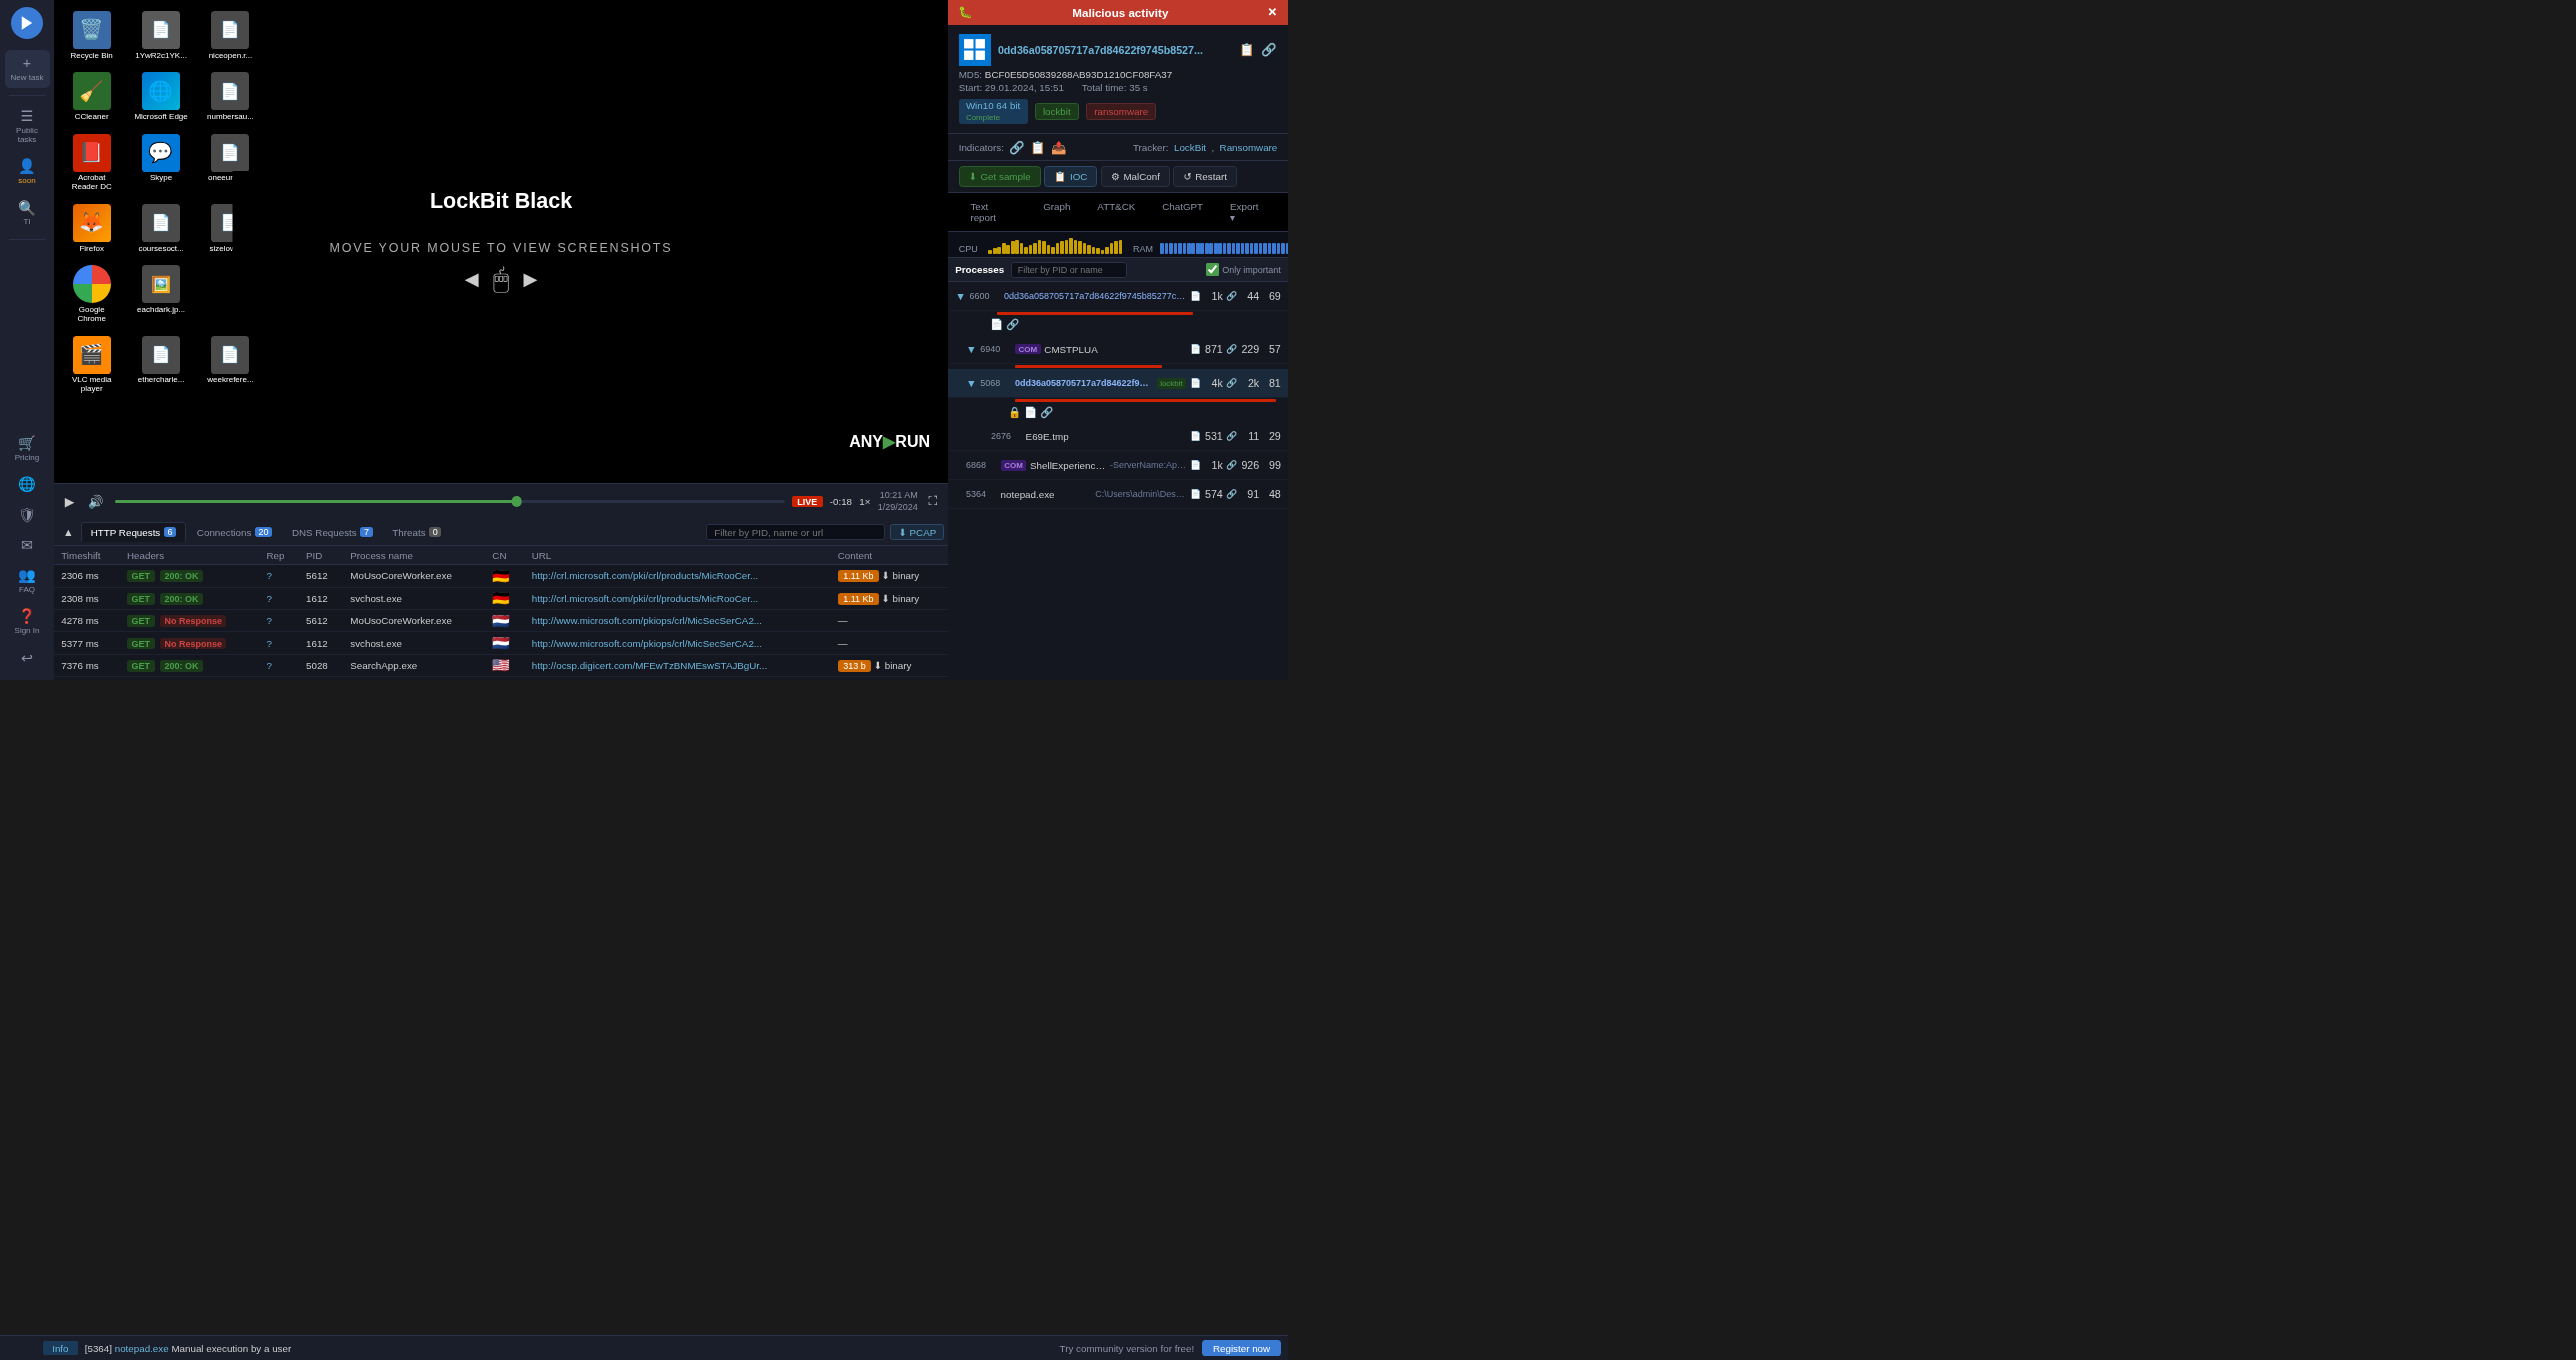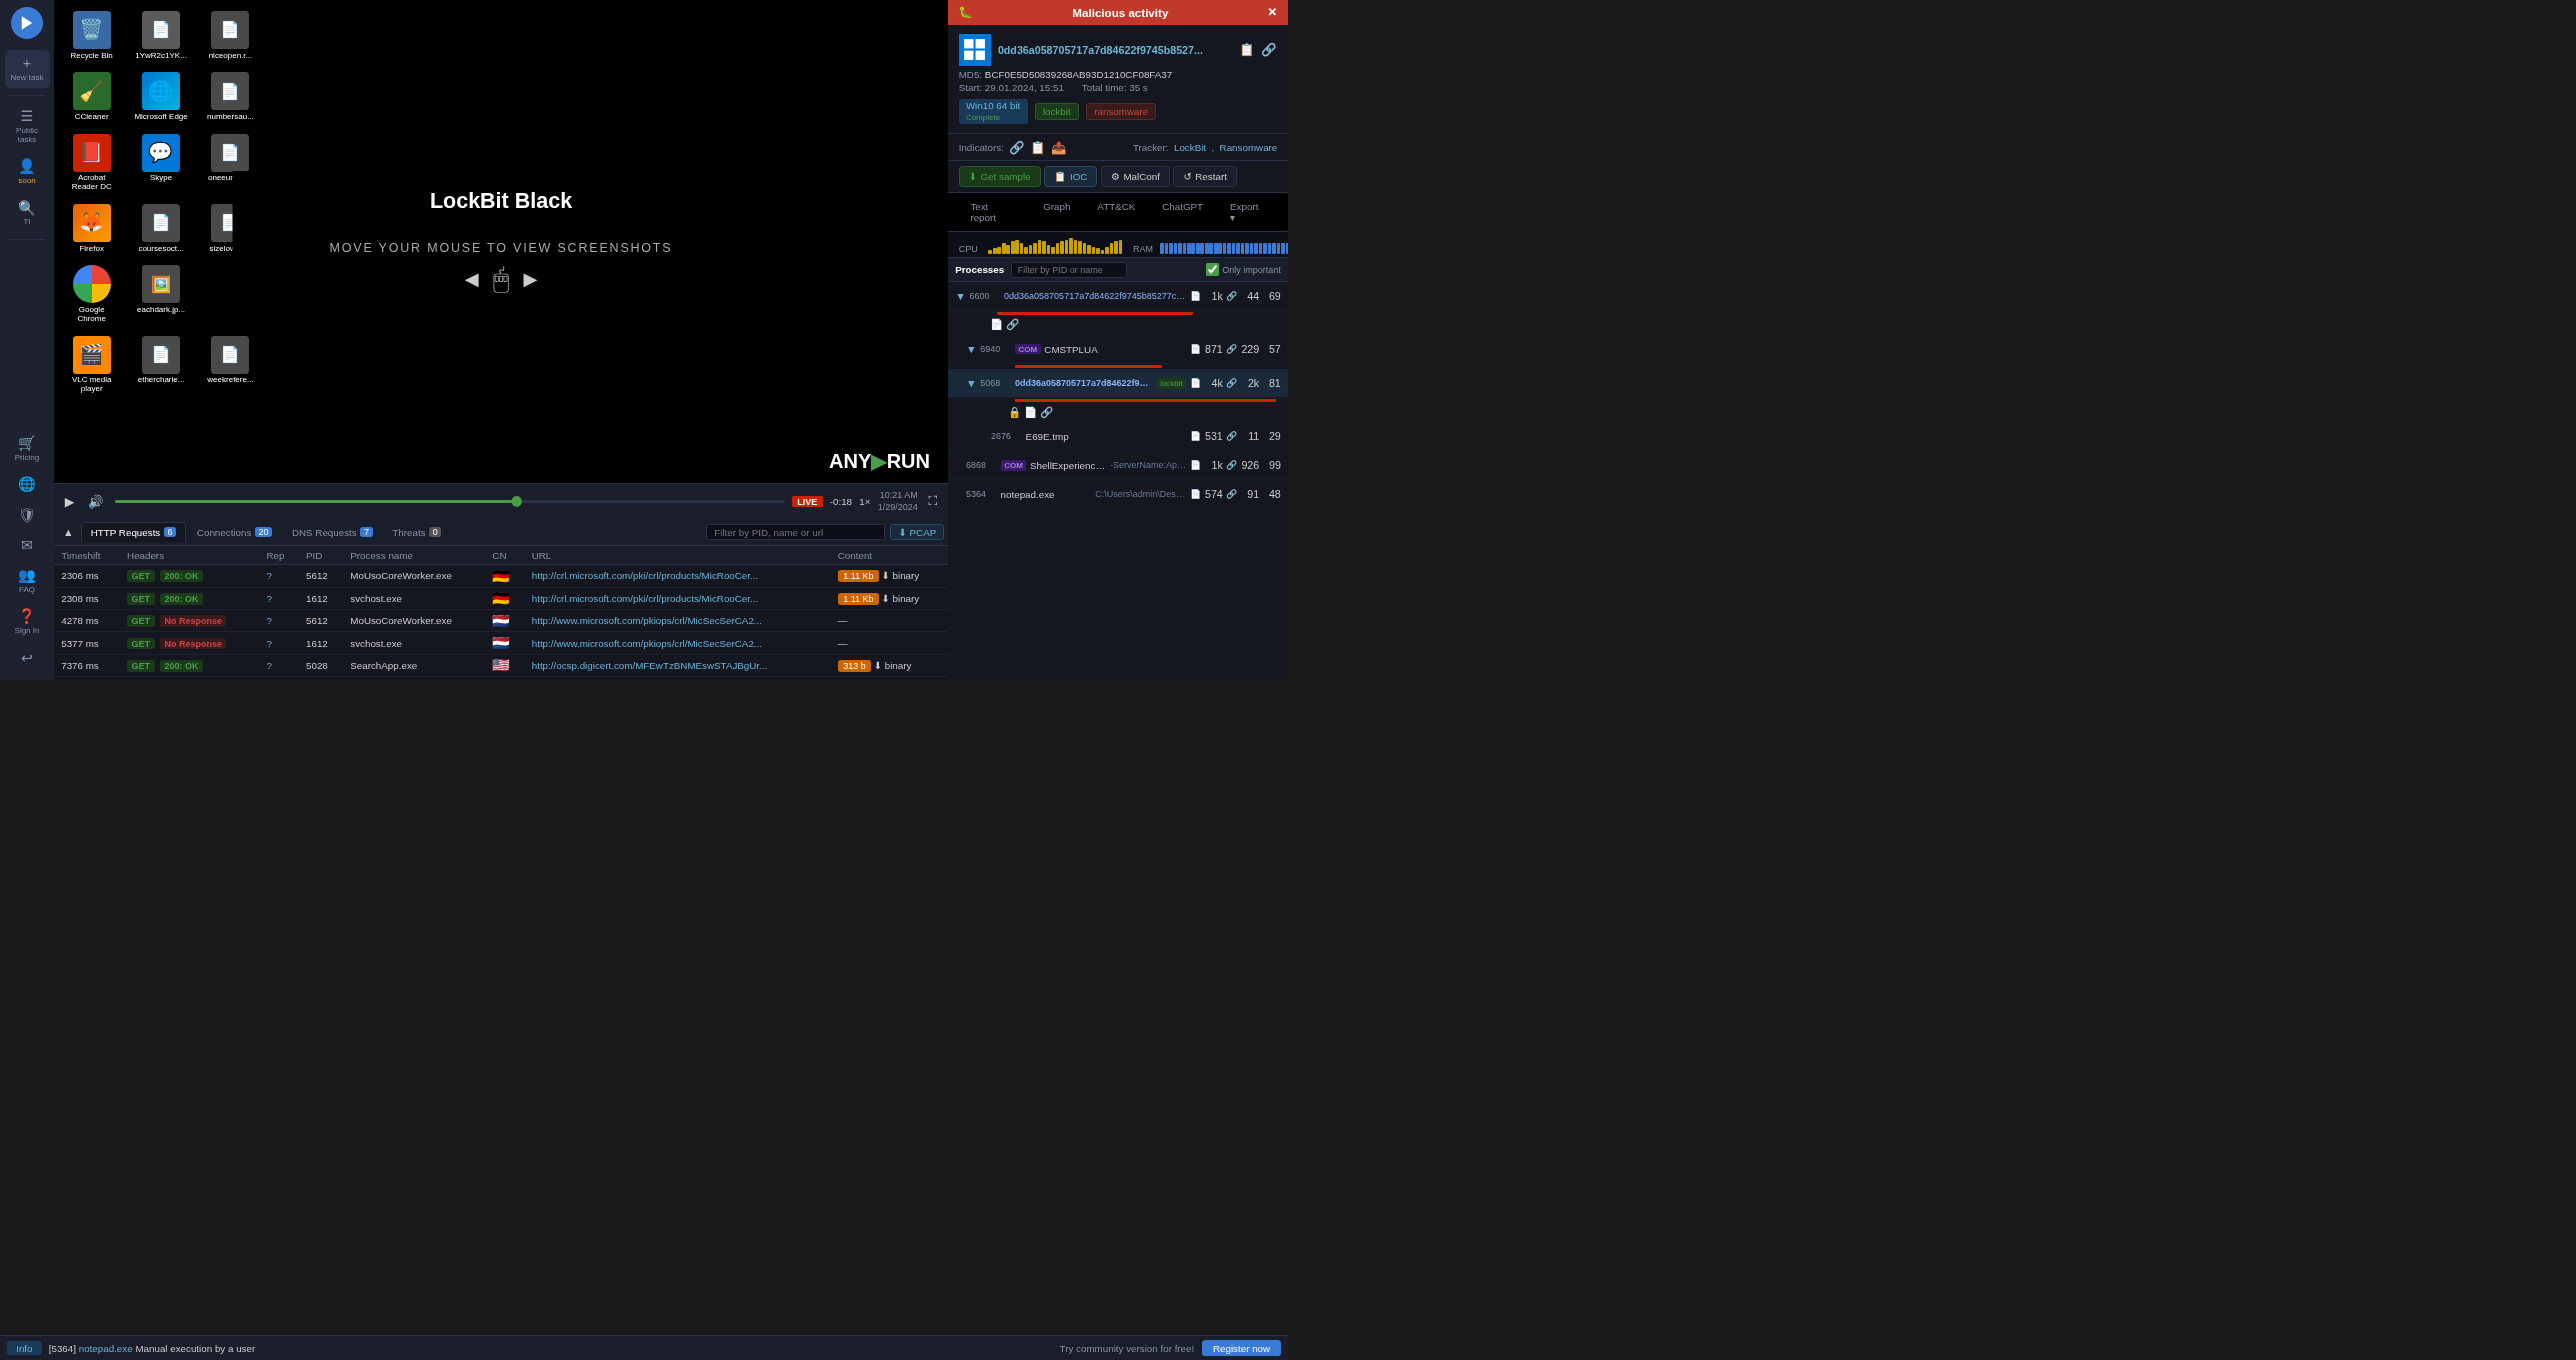--- a/index.html
+++ b/index.html
@@ -34,21 +34,21 @@
     
     .ransomware-note {
       position: absolute; left: 50%; top: 50%; transform: translate(-50%, -50%);
       background: #000; border: none; padding: 18px; text-align: center;
       width: 537px;
     }
     .ransomware-title { color: #fff; font-size: 21.5px; font-weight: bold; margin-bottom: 18px; }
     .ransomware-body { color: #fff; font-size: 16px; font-weight: bold; line-height: 1.6; }
     .move-mouse-text { color: #aaa; font-size: 12.5px; margin-top: 27px; letter-spacing: 1.8px; }
     .mouse-nav { display: flex; align-items: center; justify-content: center; gap: 14.3px; margin-top: 9px; }
-    .anyrun-logo { position: absolute; bottom: 10px; right: 18px; color: #fff; font-size: 20px; font-weight: bold; }
+    .anyrun-logo { position: absolute; bottom: 32px; right: 18px; color: #fff; font-size: 16px; font-weight: bold; }
     .anyrun-logo span { color: #4a9d4a; }
 
     
     .video-controls {
       position: absolute; left: 54px; top: 483px; width: 894px; height: 36px;
       background: #1a1d2a; display: flex; align-items: center; padding: 0 7.2px; gap: 7.2px;
       border-top: 0.9px solid #2a3045;
     }
     .ctrl-btn { background: none; border: none; color: #ccc; cursor: pointer; font-size: 12.5px; padding: 1.8px 3.6px; }
     .progress-bar { flex: 1; height: 3.6px; background: #2a3045; border-radius: 1.8px; position: relative; cursor: pointer; }
@@ -182,21 +182,21 @@
     .proc-tag-lockbit { background: #1a3a1a; color: #4a9d4a; padding: 0.9px 3.6px; border-radius: 1.8px; font-size: 8px; }
 
     
     .status-bar {
       position: absolute; left: 0; bottom: 0; width: 1288px; height: 25px;
       background: #1a1d2a; display: flex; align-items: center;
       border-top: 0.9px solid #2a3045; gap: 7.2px; padding: 0 7.2px;
     }
     .status-info-btn {
       background: #1a3a5a; color: #6ab4d8; padding: 1.8px 9px; border-radius: 2px;
-      font-size: 9.8px; cursor: pointer; border: none;
+      font-size: 9.8px; cursor: pointer; border: none; margin-left: 36px;
     }
     .status-text { color: #ccc; font-size: 9.8px; }
     .status-right { margin-left: auto; display: flex; gap: 8px; align-items: center; }
     .community-text { color: #8892a4; font-size: 9.8px; }
     .register-btn { background: #3a7bd5; color: #fff; padding: 2.7px 10.7px; border-radius: 3.6px; font-size: 9.8px; cursor: pointer; border: none; }
 
     .icon-col {
       display: flex; flex-direction: column; align-items: center;
       gap: 1.8px; width: 61px; padding: 3.6px; border-radius: 3.6px; cursor: pointer;
     }

